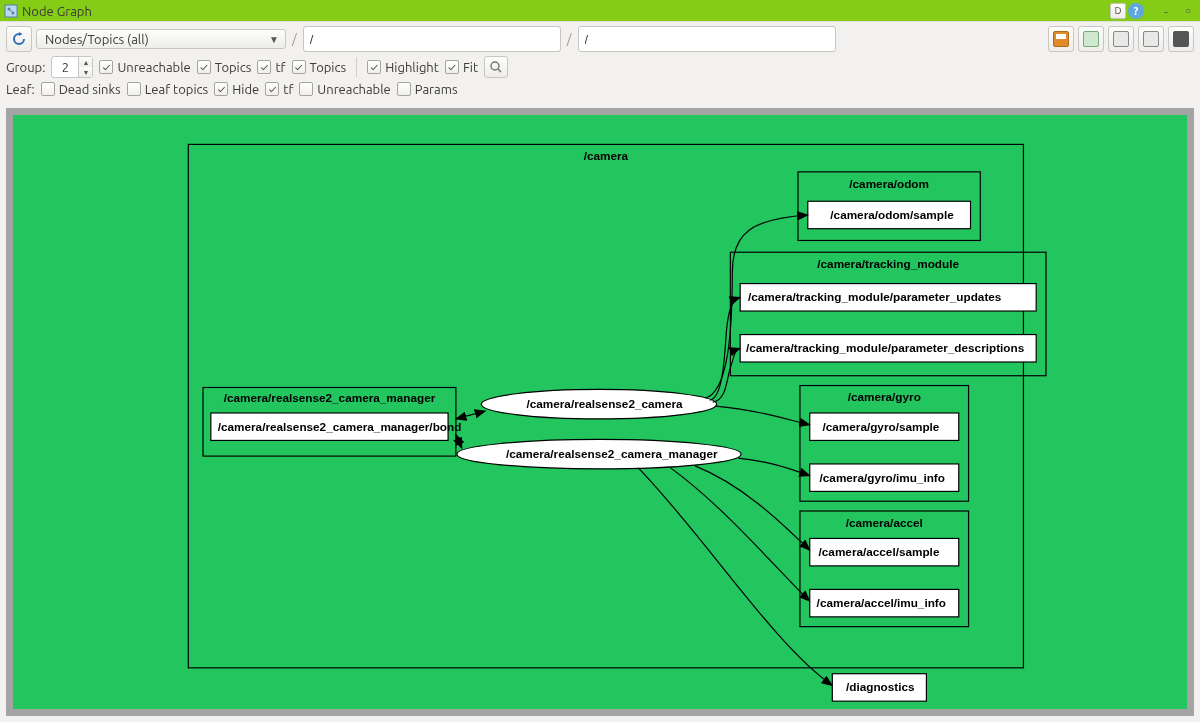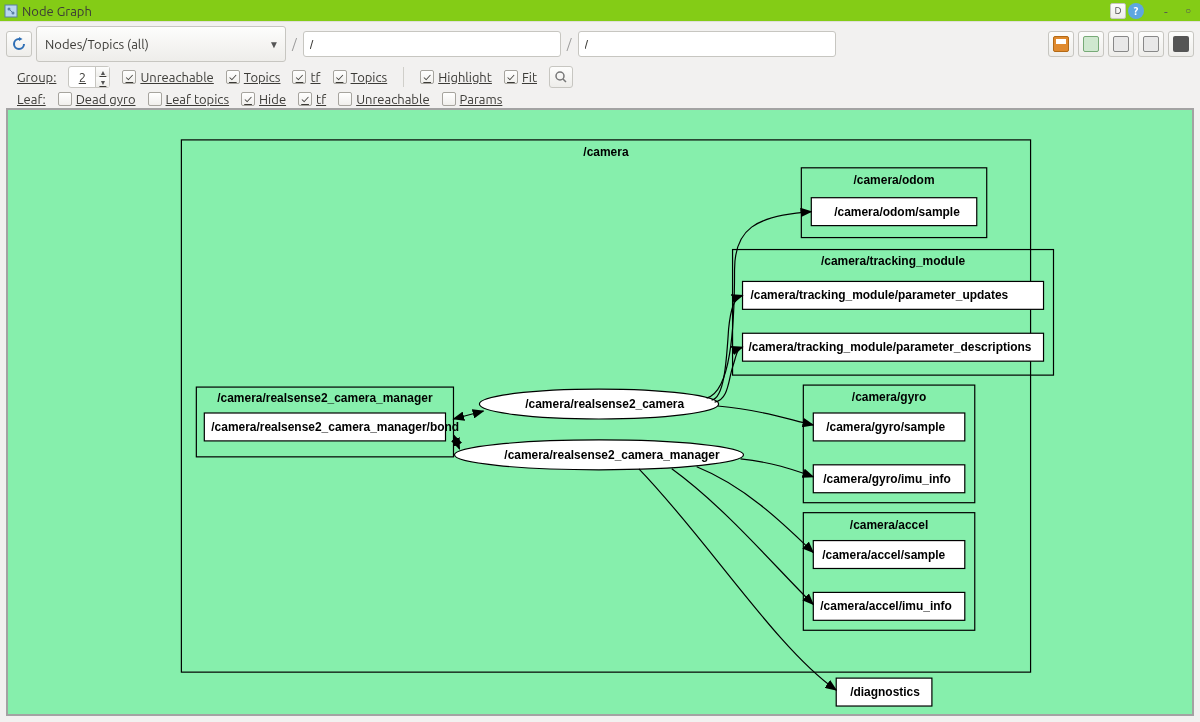--- a/index.html
+++ b/index.html
@@ -24,39 +24,38 @@
   .titlebar .spacer { flex: 1 1 auto; }
   .titlebar .win-icon { width: 16px; height: 16px; margin-left: 6px; display: inline-flex; align-items: center; justify-content: center; font-size: 13px; color: #555; }
   .titlebar .help-badge { width: 16px; height: 16px; border-radius: 50%; background: #5ea6e0; color: #fff; font-weight: bold; font-size: 11px; display: inline-flex; align-items: center; justify-content: center; margin-left: 2px; }
   .toolbar {
     padding: 4px 6px 2px 6px;
     display: flex;
     align-items: center;
     gap: 4px;
   }
   .toolbar2, .toolbar3 {
-    padding: 2px 17px;
+    padding: 2px 6px;
     display: flex;
     align-items: center;
-    gap: 12px;
-    text-decoration: underline;
+    gap: 6px;
   }
   .btn {
     height: 26px;
     min-width: 26px;
     border: 1px solid #c7c6c1;
     border-radius: 3px;
     background: linear-gradient(#fdfdfc, #eeedea);
     display: inline-flex;
     align-items: center;
     justify-content: center;
     padding: 0 4px;
   }
   .combo {
-    height: 36px;
+    height: 20px;
     border: 1px solid #c7c6c1;
     border-radius: 3px;
     background: linear-gradient(#fdfdfc, #eeedea);
     display: inline-flex;
     align-items: center;
     padding: 0 6px 0 8px;
     gap: 8px;
     width: 250px;
   }
   .combo .chev { color: #555; font-size: 10px; }
@@ -90,22 +89,22 @@
   .chk .box {
     width: 14px; height: 14px; border:1px solid #a6a49e; border-radius:2px;
     background: linear-gradient(#fff,#f0efec);
     display:inline-flex; align-items:center; justify-content:center;
     font-size: 11px; color:#3c3b37;
   }
   .vdiv { width:1px; height:20px; background:#d0cfca; margin: 0 4px; }
   .canvas-outer {
     position: absolute;
     left: 6px; right: 6px; top: 108px; bottom: 6px;
-    border: 2px solid #a3a3a3;
-    background: #86efac;
+    border: 7px solid #a3a3a3;
+    background: #22c55e;
   }
   svg { display:block; }
   .node-label { font-family: "Liberation Sans", sans-serif; font-weight: bold; font-size: 12px; fill:#000; }
   .cluster-label { font-family: "Liberation Sans", sans-serif; font-weight: bold; font-size: 12px; fill:#000; text-anchor: middle; }
   .topic-box { fill:#fff; stroke:#000; stroke-width:1.2; }
   .cluster-box { fill:none; stroke:#000; stroke-width:1.2; }
   .ellipse-node { fill:#fff; stroke:#000; stroke-width:1.2; }
   .edge { fill:none; stroke:#000; stroke-width:1.2; }
 </style>
 </head>
@@ -202,21 +201,21 @@
         <circle cx="6" cy="6" r="4" fill="none" stroke="#777" stroke-width="1.5"></circle>
         <line x1="9" y1="9" x2="12" y2="12" stroke="#777" stroke-width="1.5"></line>
       </svg>
   </div>
 </div>
 
 <div class="toolbar3">
   <span>Leaf:</span>
   <label class="chk">
       <span class="box"></span>
-      <span>Dead gyro</span>
+      <span>Dead sinks</span>
     </label>
   <label class="chk">
       <span class="box"></span>
       <span>Leaf topics</span>
     </label>
   <label class="chk">
       <span class="box">✓</span>
       <span>Hide</span>
     </label>
   <label class="chk">

